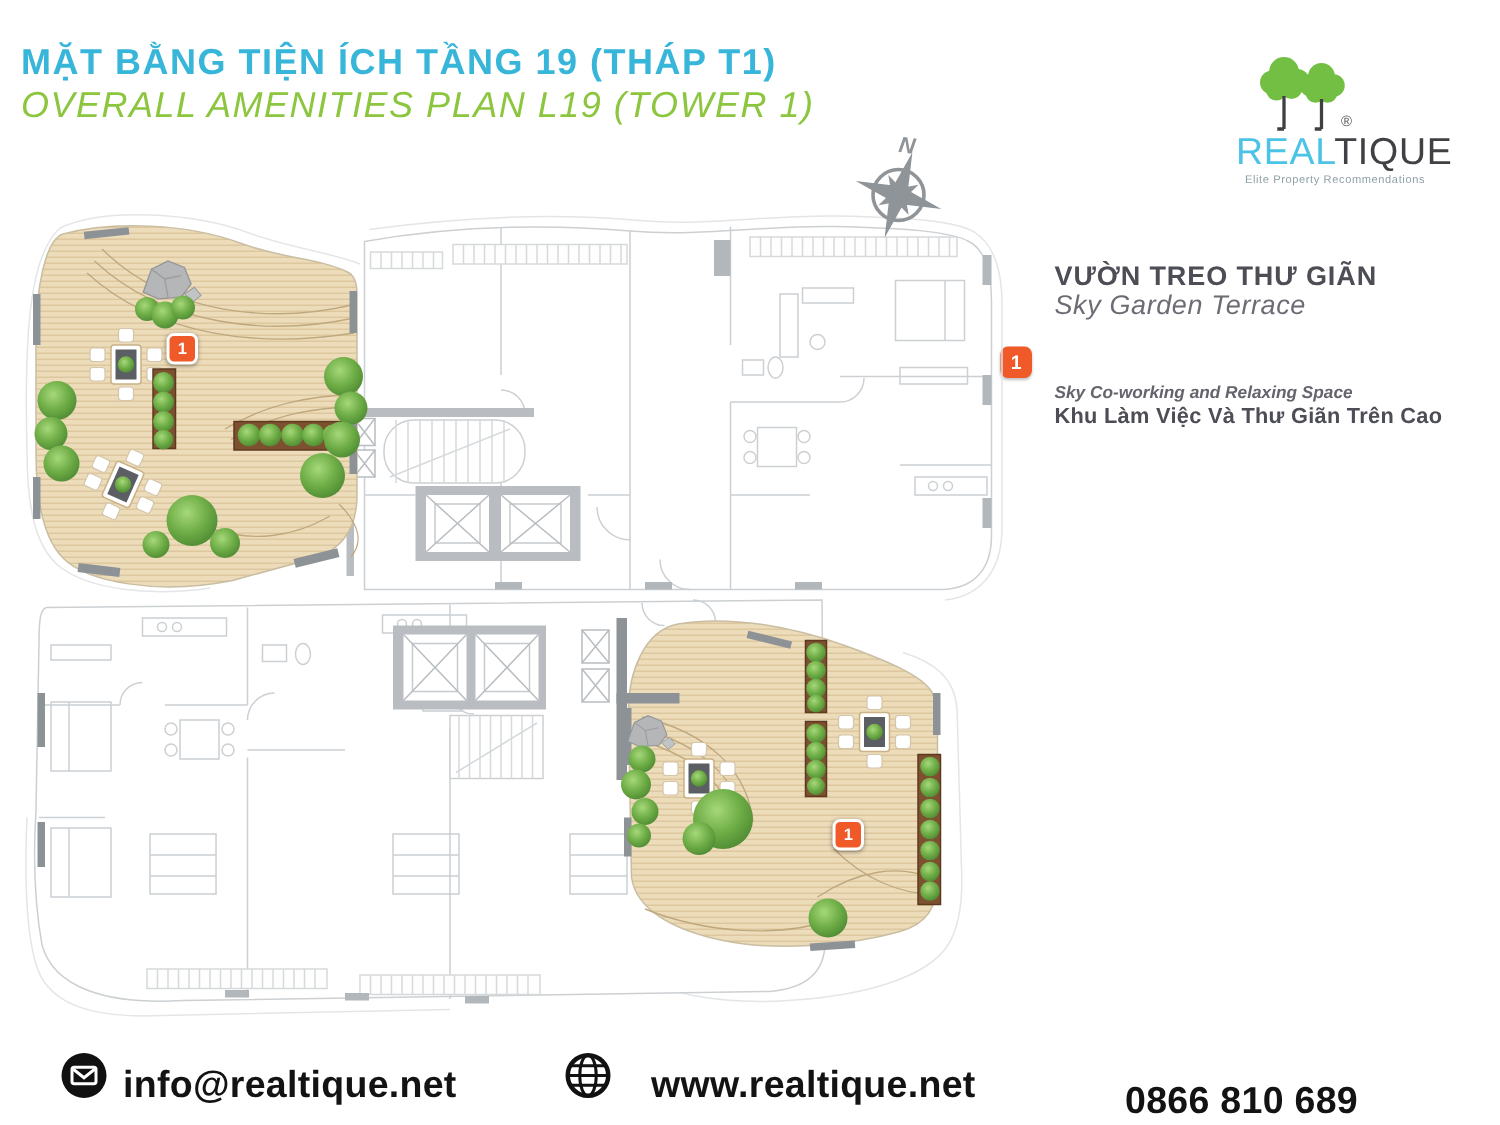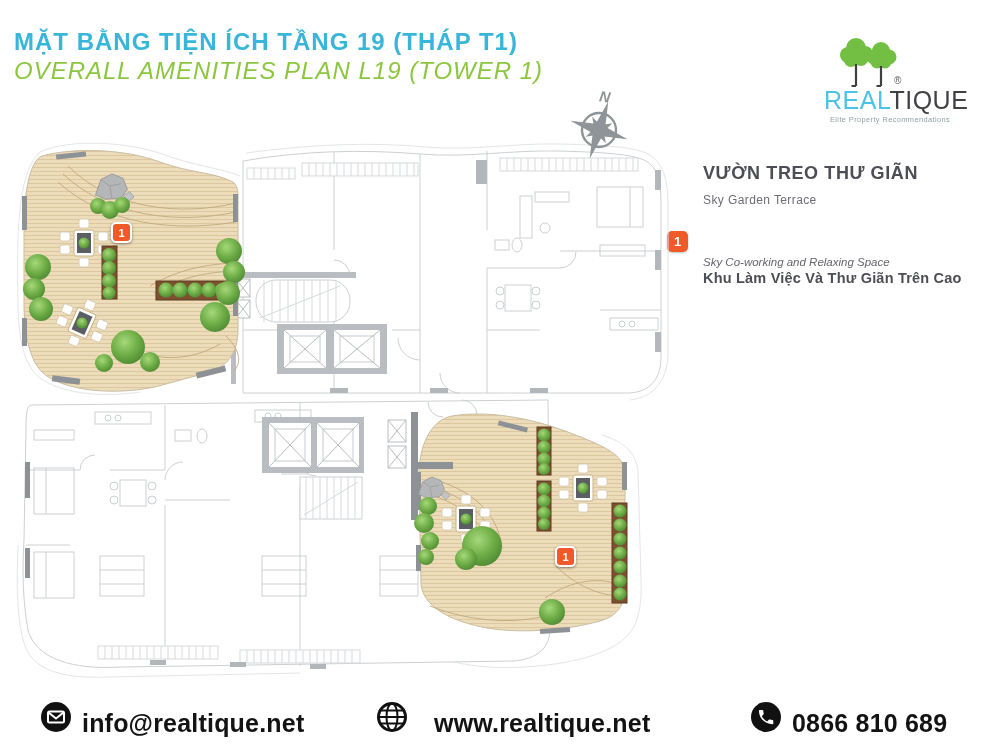--- a/index.html
+++ b/index.html
@@ -6,43 +6,43 @@
   .page{position:relative;width:1000px;height:750px;background:#ffffff;overflow:hidden;
         font-family:"Liberation Sans",sans-serif;}
   
   .title-vi{position:absolute;left:14px;top:28px;font-size:24px;font-weight:700;
             letter-spacing:1px;color:#38b6d9;white-space:nowrap;}
   .title-en{position:absolute;left:14px;top:57px;font-size:24px;font-weight:400;
             font-style:italic;letter-spacing:1px;color:#8cc63e;white-space:nowrap;}
   
   .logo{position:absolute;left:818px;top:34px;width:165px;height:96px;}
   
-  .legend-heading-vi{position:absolute;left:703px;top:163px;font-size:18px;font-weight:700;
+  .legend-heading-vi{position:absolute;left:703px;top:174px;font-size:18px;font-weight:700;
             letter-spacing:.6px;color:#4c4d55;white-space:nowrap;}
-  .legend-heading-en{position:absolute;left:703px;top:193px;font-size:12px;
+  .legend-heading-en{position:absolute;left:703px;top:193px;font-size:18px;font-style:italic;
             letter-spacing:.4px;color:#6b6c74;white-space:nowrap;}
   .legend-badge{position:absolute;left:667px;top:231px;width:21px;height:21px;background:#f05a28;
             border-radius:5px;color:#fff;font-size:13px;font-weight:700;display:flex;
             align-items:center;justify-content:center;box-shadow:0 1px 2px rgba(0,0,0,.25);}
   .legend-label-vi{position:absolute;left:703px;top:233px;font-size:14.5px;font-weight:700;
             letter-spacing:.2px;color:#4c4d55;white-space:nowrap;margin-top:37px;}
-  .legend-label-en{position:absolute;left:703px;top:256px;font-size:11.5px;font-weight:400;
+  .legend-label-en{position:absolute;left:703px;top:256px;font-size:11.5px;font-weight:700;
             font-style:italic;color:#63646c;white-space:nowrap;}
   
   .plan-svg{position:absolute;left:0;top:0;width:1000px;height:750px;}
   .marker{position:absolute;width:17px;height:17px;background:#f05a28;border:2px solid #fff;
           border-radius:5px;color:#fff;font-size:11px;font-weight:700;display:flex;
           align-items:center;justify-content:center;box-shadow:0 1px 3px rgba(0,0,0,.4);}
   .marker-1{left:111px;top:222px;}
   .marker-2{left:555px;top:546px;}
   
   .contact{position:absolute;top:698px;height:38px;display:flex;align-items:center;gap:10px;}
   .contact-email{left:40px;}
   .contact-web{left:375px;gap:25px;}
-  .contact-phone{left:750px;}
+  .contact-phone{left:750px;flex-direction:column;}
   .contact-text{font-size:25px;font-weight:600;letter-spacing:.2px;color:#131313;white-space:nowrap;margin-top:12px;}
 </style>
 </head>
 <body>
 
 <div class="page">
 
   <div class="title-vi">MẶT BẰNG TIỆN ÍCH TẦNG 19 (THÁP T1)</div>
   <div class="title-en">OVERALL AMENITIES PLAN L19 (TOWER 1)</div>
 

